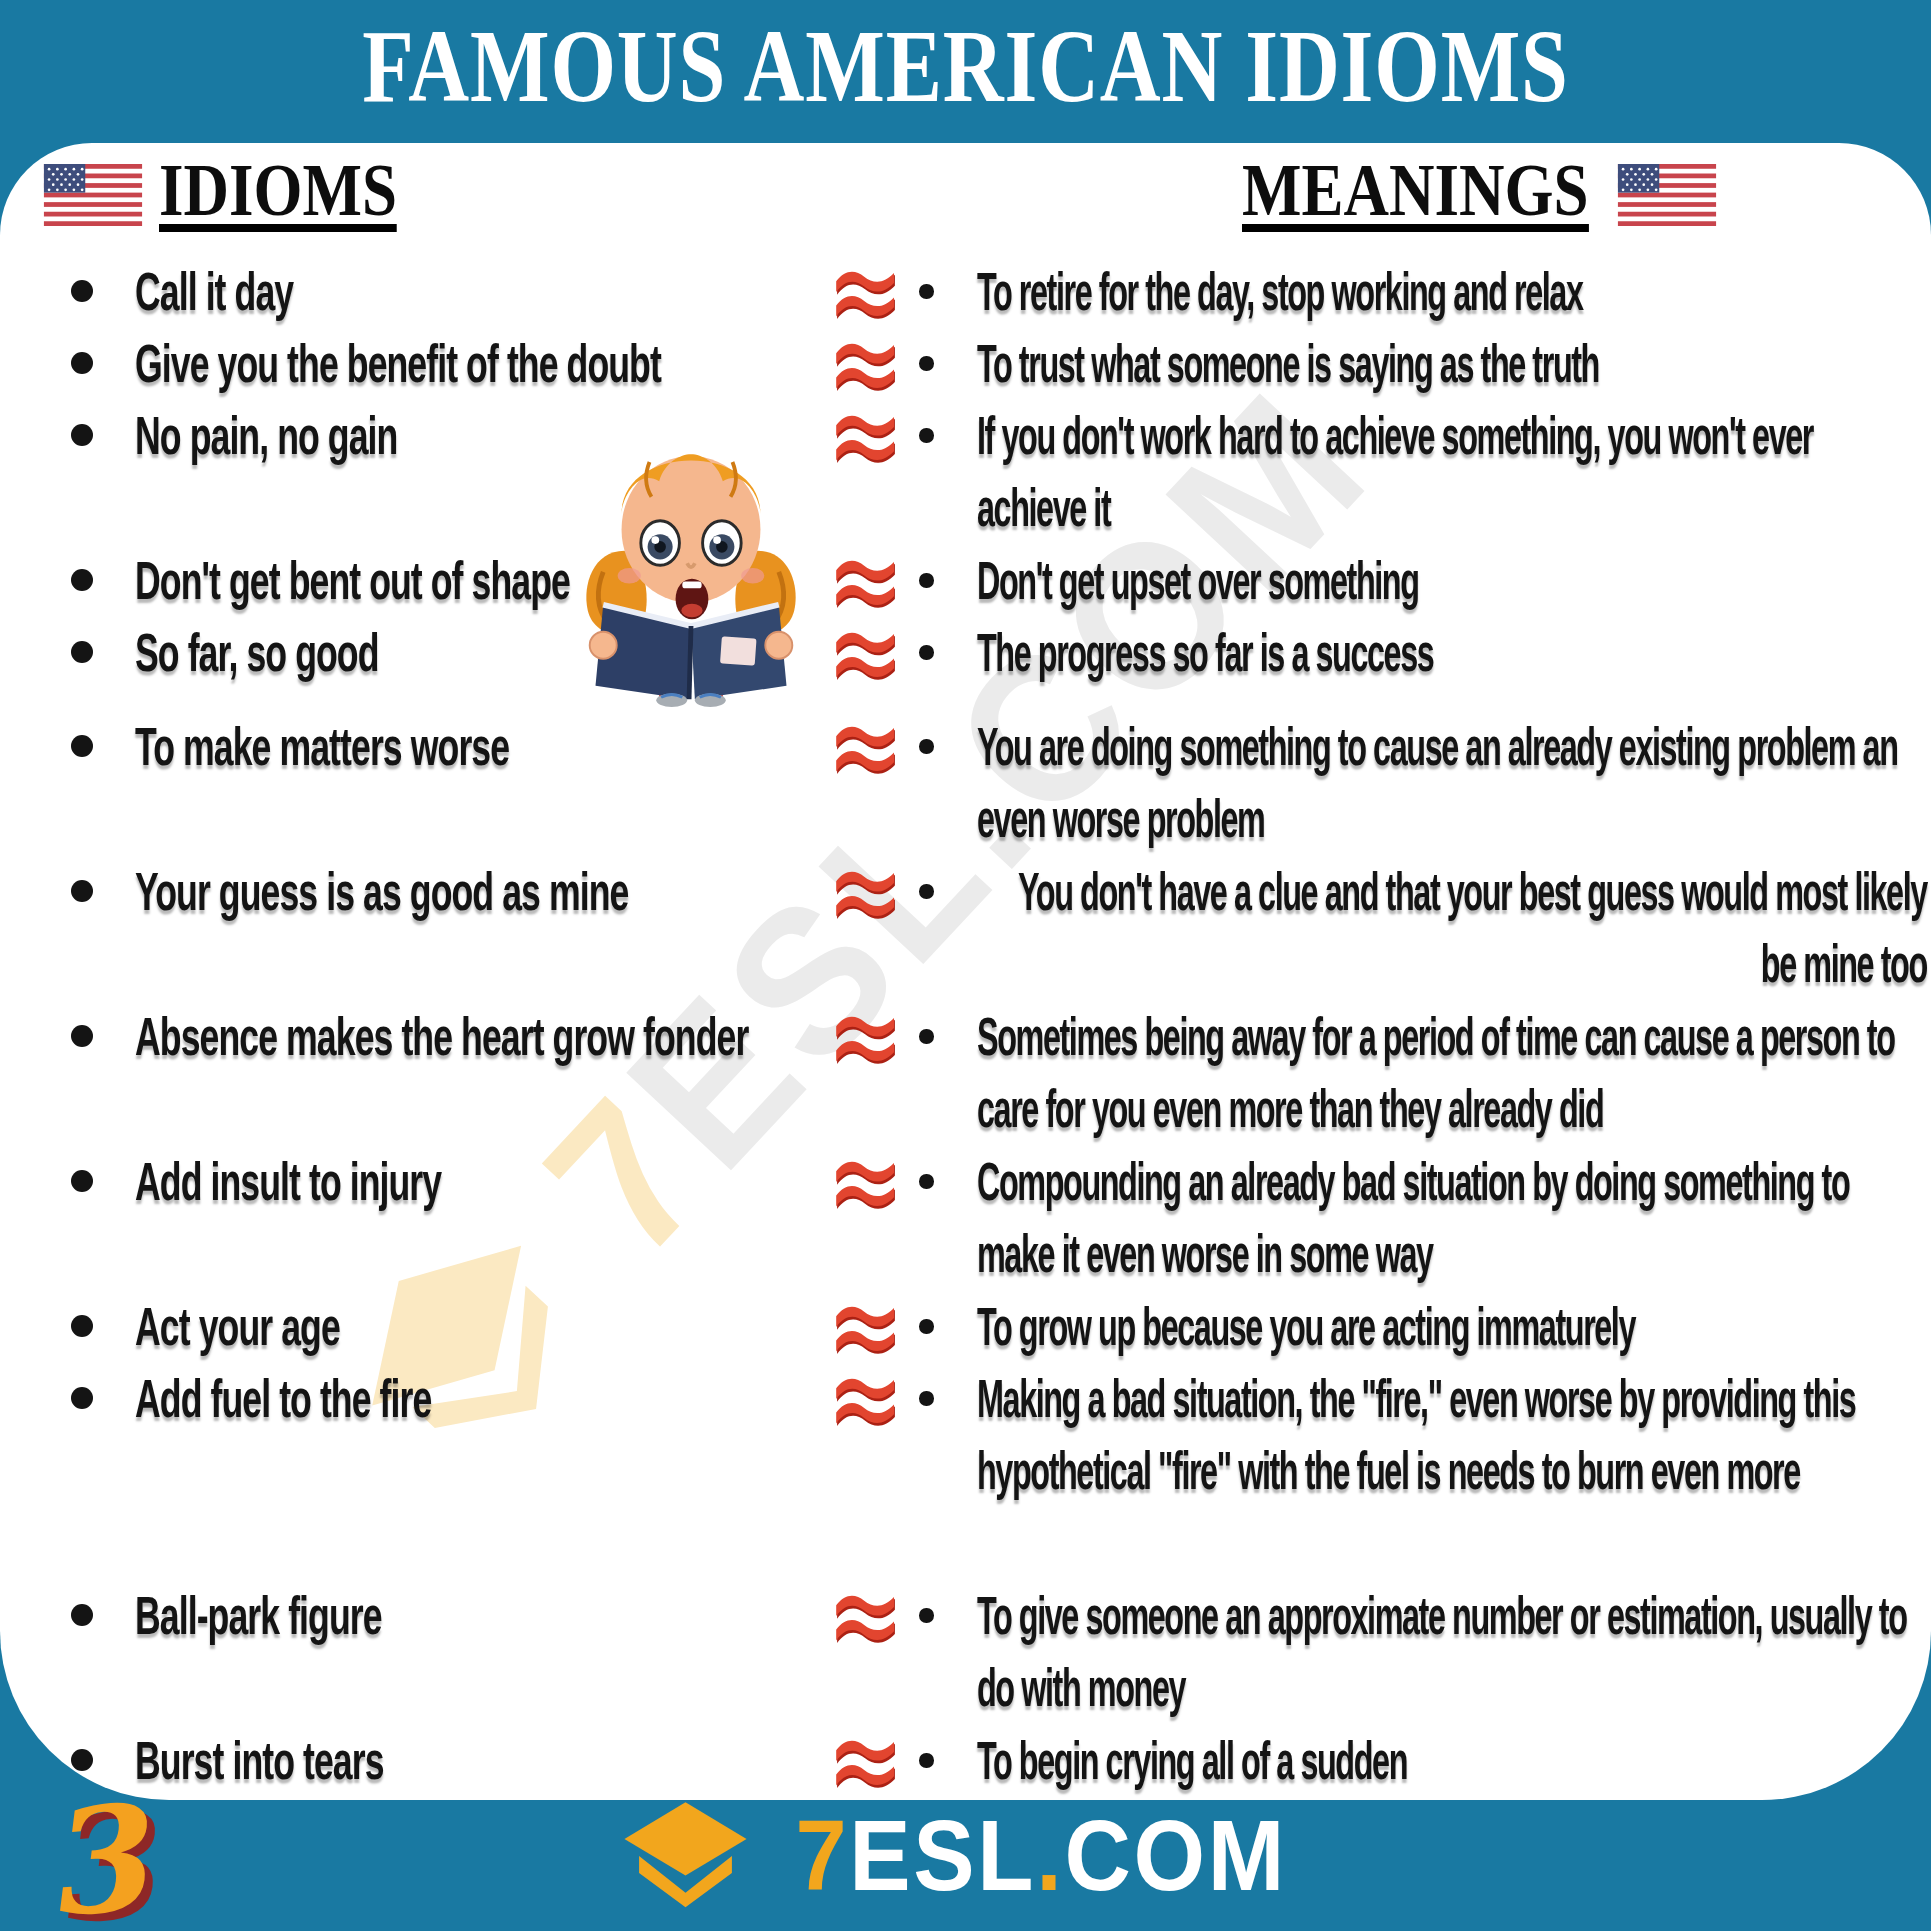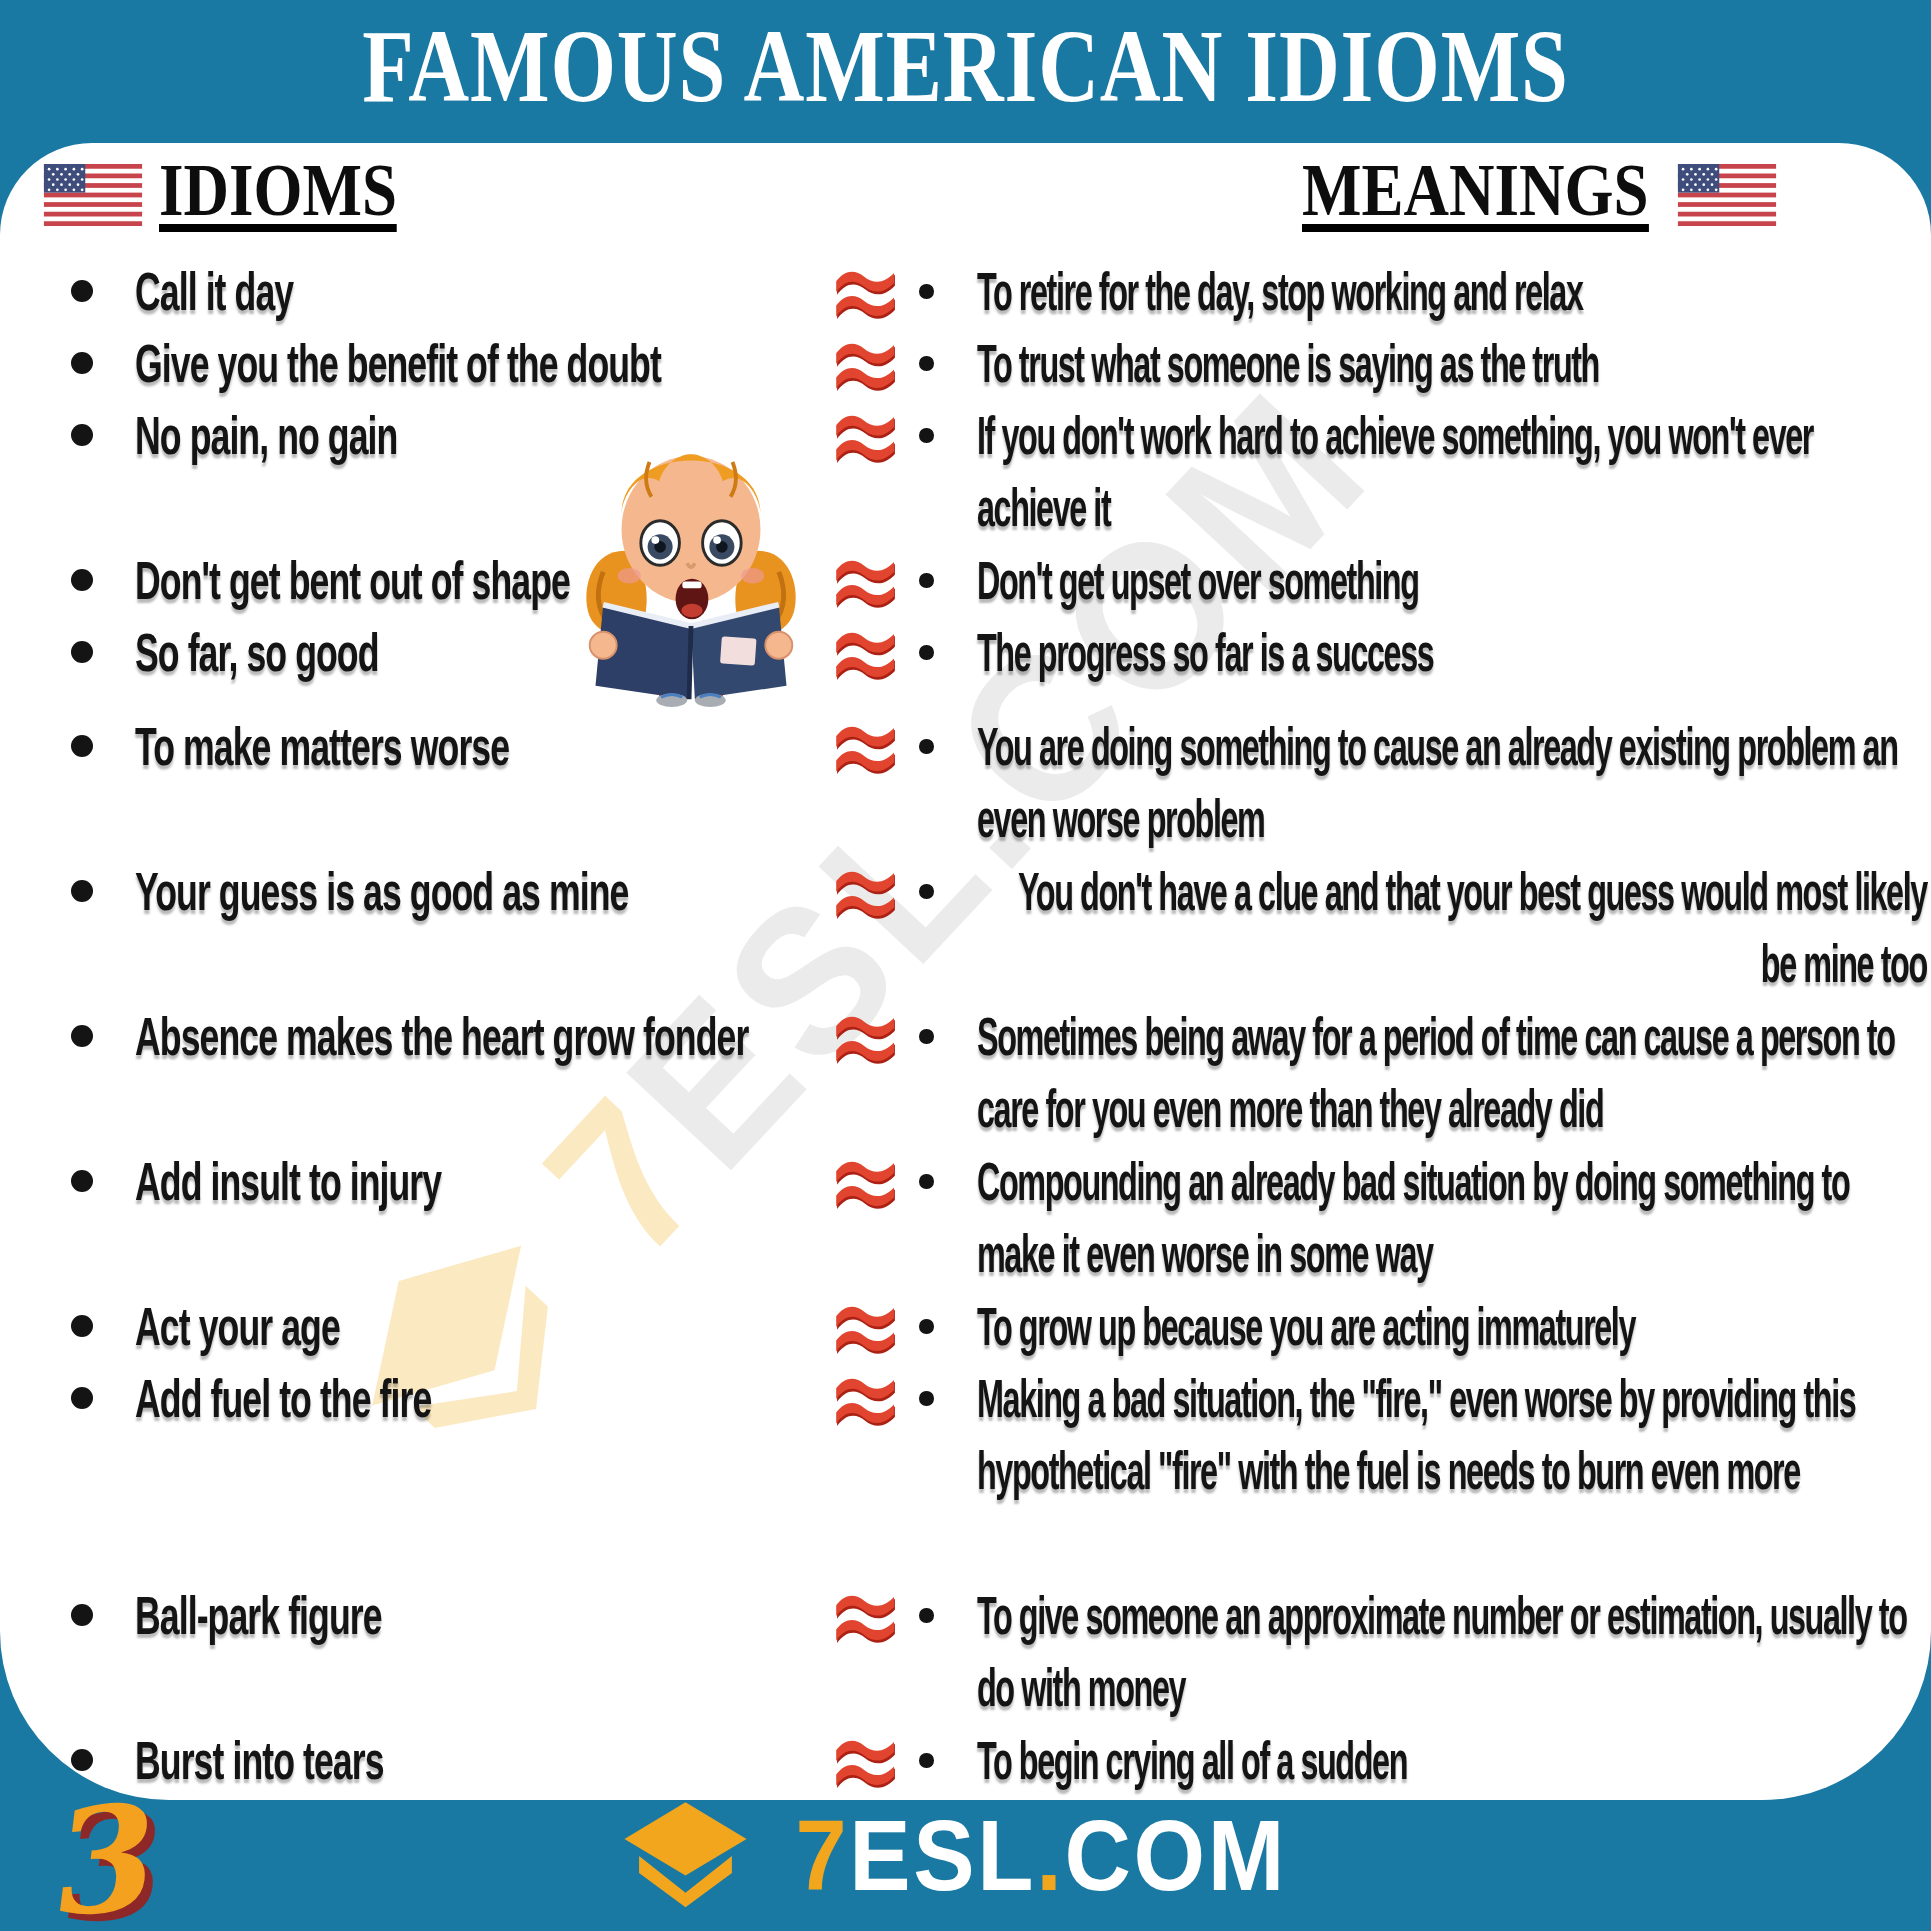--- a/index.html
+++ b/index.html
@@ -4,21 +4,21 @@
 <style>
   html,body{margin:0;padding:0;}
   body{width:1931px;height:1931px;overflow:hidden;background:#1979a2;font-family:"Liberation Sans",sans-serif;}
   #stage{position:absolute;top:0;left:0;width:1931px;height:1931px;}
   .panel{position:absolute;left:0;top:143px;width:1931px;height:1657px;background:#ffffff;border-radius:92px 92px 169px 169px;}
   .title{position:absolute;top:5.8px;left:0;width:1931px;text-align:center;color:#ffffff;
          font-family:"Liberation Serif",serif;font-weight:bold;font-size:98px;line-height:120px;
          letter-spacing:1px;transform:scale(0.86,1.06);z-index:2;}
   .col-header{position:absolute;top:160px;display:flex;align-items:flex-start;z-index:3;}
   .idioms-header{left:42px;}
-  .meanings-header{left:1302px;}
+  .meanings-header{left:1242px;}
   .col-label{font-family:"Liberation Serif",serif;font-weight:bold;font-size:75px;line-height:60px;color:#0d0d0d;
              transform:scaleX(0.84);transform-origin:left top;border-bottom:8.7px solid #000;padding-bottom:3.9px;white-space:nowrap;}
   .flag{width:102px;height:62px;flex:none;}
   .idioms-header .flag{margin:3.9px 15.4px 0 0;}
   .meanings-header .flag{margin:3.9px 0 0 -39px;}
   .rows{position:absolute;left:11px;top:255px;width:1931px;z-index:3;}
   .row{position:relative;width:1931px;}
   .idiom-cell{position:absolute;left:60px;top:0;display:flex;align-items:flex-start;gap:42px;}
   .dot-lg{width:22px;height:22px;border-radius:50%;background:#141414;margin-top:25px;flex:none;}
   .idiom-text{font-weight:bold;font-size:54px;line-height:72px;color:#141414;letter-spacing:-1.4px;

